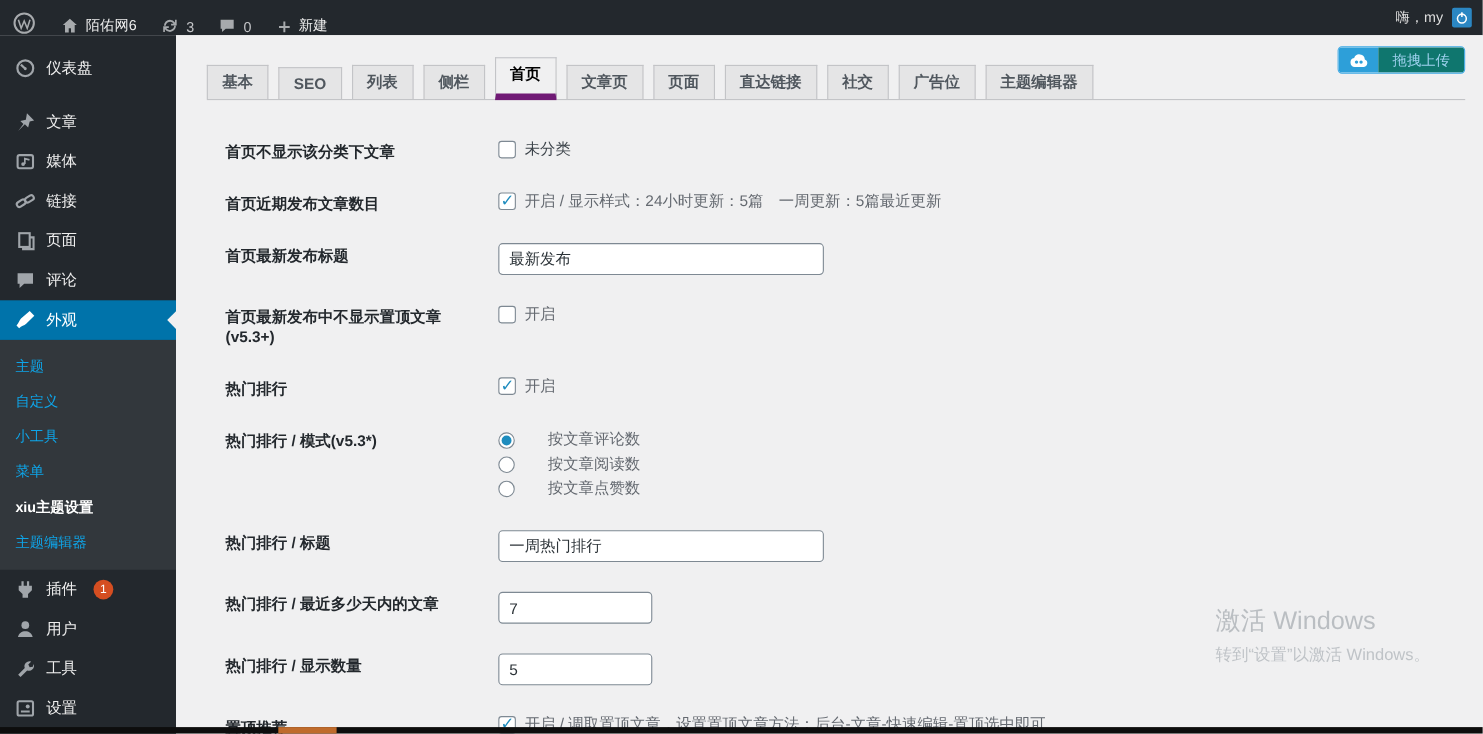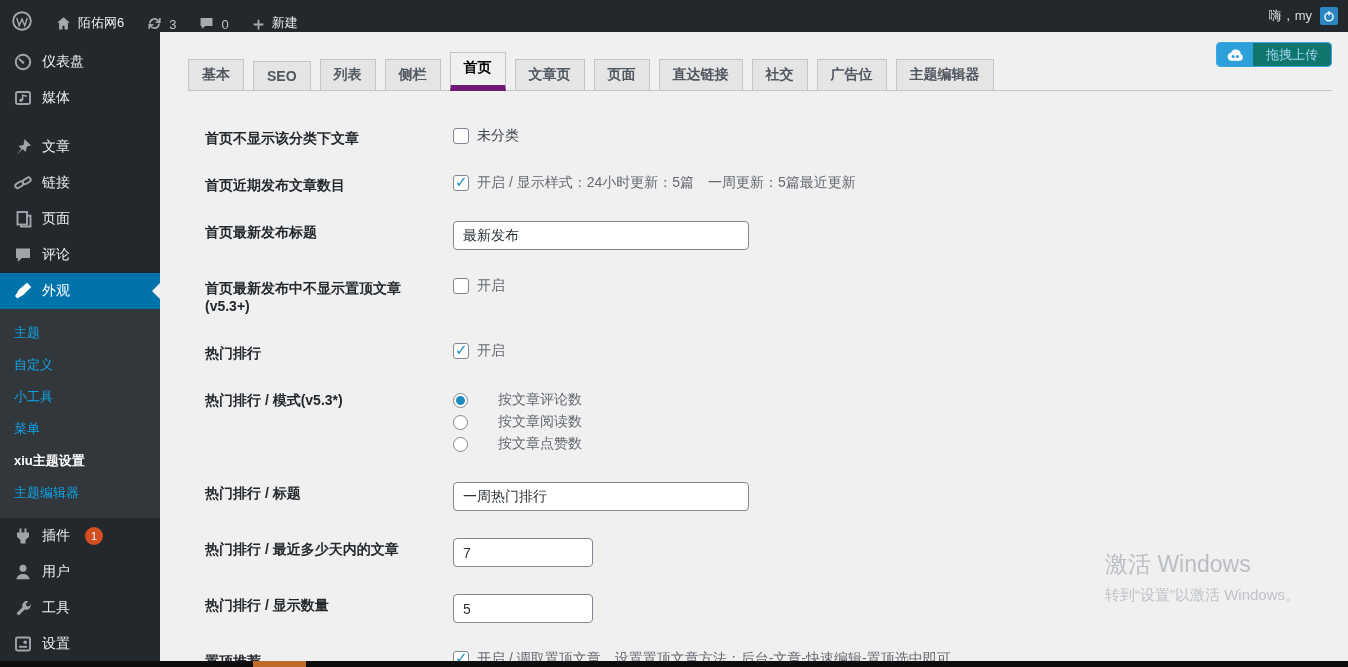--- a/index.html
+++ b/index.html
@@ -158,37 +158,37 @@
       <div class="menu-item">
         <span class="mi-ico">
           <svg width="20" height="20" viewBox="0 0 20 20">
             <circle cx="10" cy="10" r="7.2" fill="none" stroke="currentColor" stroke-width="2"></circle>
             <path d="M10 10.5L6 6.8" stroke="currentColor" stroke-width="2"></path>
             <circle cx="10" cy="10.5" r="1.3" fill="currentColor"></circle>
           </svg>
         </span>
         <span>仪表盘</span>
       </div>
+      <div class="menu-item sep">
+        <span class="mi-ico">
+          <svg width="20" height="20" viewBox="0 0 20 20">
+            <path fill="currentColor" d="M11.5 2l6.5 6.5-4 1-1.4 5.5-3-3L3.5 18l4.8-6.3-2.8-2.8 5-1z"></path>
+          </svg>
+        </span>
+        <span>文章</span>
+      </div>
       <div class="menu-item">
         <span class="mi-ico">
           <svg width="20" height="20" viewBox="0 0 20 20">
             <rect x="3" y="4" width="14" height="12" rx="1.8" fill="none" stroke="currentColor" stroke-width="1.9"></rect>
             <circle cx="8" cy="12.2" r="1.7" fill="currentColor"></circle>
             <path d="M9.6 12V7.2l4.2 1.1" fill="none" stroke="currentColor" stroke-width="1.5"></path>
           </svg>
         </span>
         <span>媒体</span>
-      </div>
-      <div class="menu-item sep">
-        <span class="mi-ico">
-          <svg width="20" height="20" viewBox="0 0 20 20">
-            <path fill="currentColor" d="M11.5 2l6.5 6.5-4 1-1.4 5.5-3-3L3.5 18l4.8-6.3-2.8-2.8 5-1z"></path>
-          </svg>
-        </span>
-        <span>文章</span>
       </div>
       <div class="menu-item">
         <span class="mi-ico">
           <svg width="20" height="20" viewBox="0 0 20 20">
             <g fill="none" stroke="currentColor" stroke-width="1.9">
               <rect x="2" y="9.5" width="8.5" height="4.6" rx="2.3" transform="rotate(-32 6.2 11.8)"></rect>
               <rect x="9.5" y="5.5" width="8.5" height="4.6" rx="2.3" transform="rotate(-32 13.8 7.8)"></rect>
             </g>
           </svg>
         </span>

